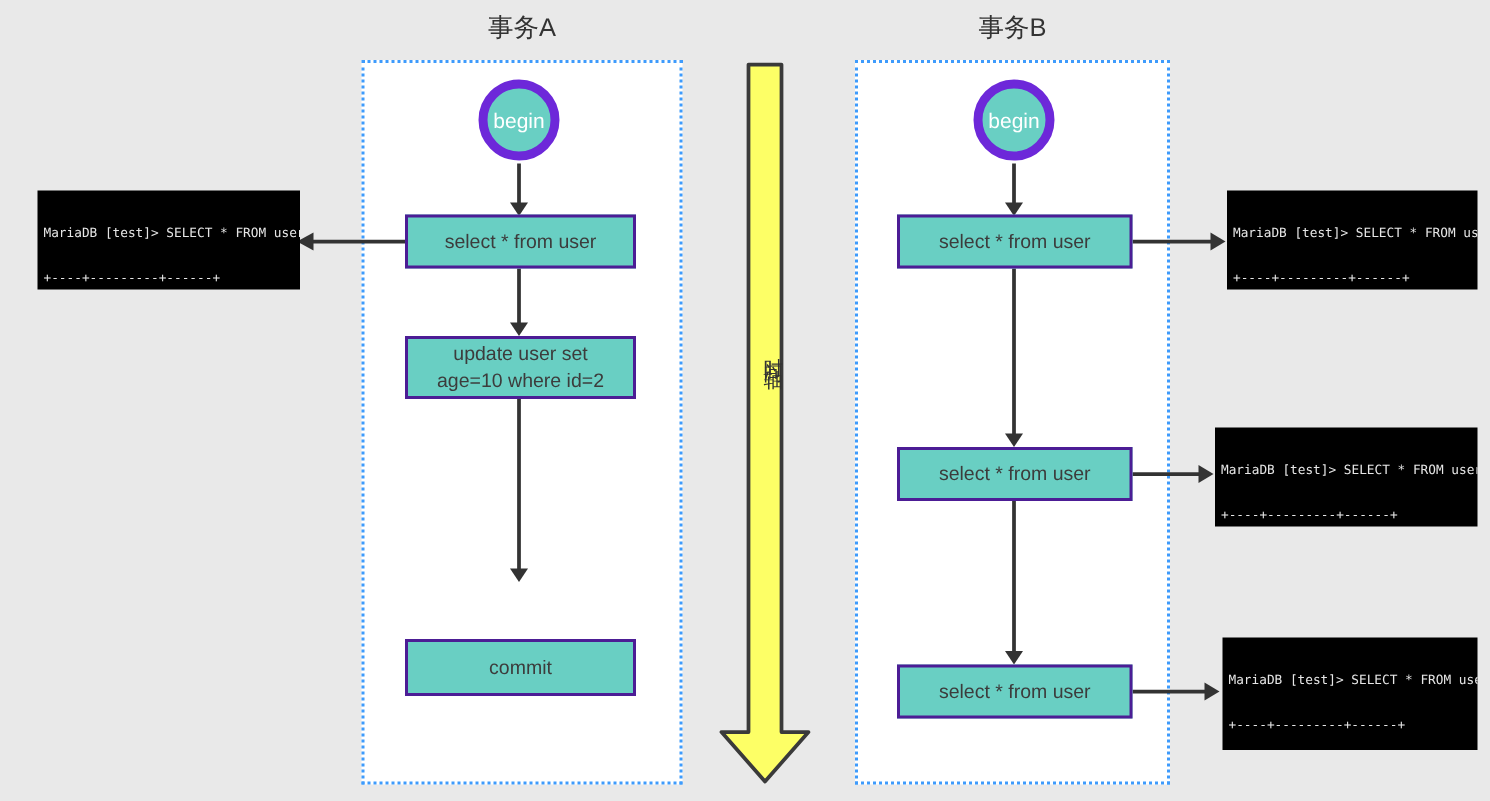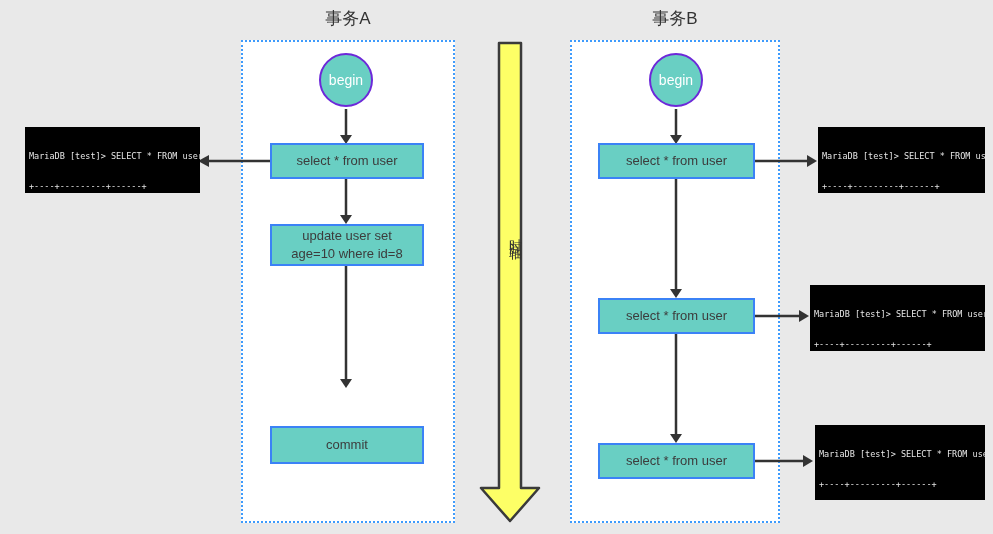--- a/index.html
+++ b/index.html
@@ -37,32 +37,32 @@
     width: 993px; height: 534px;
     pointer-events: none;
   }
 
   .begin-circle {
     position: absolute;
     width: 54px; height: 54px;
     top: 53px;
     border-radius: 50%;
     background: #69cfc3;
-    border: 2px solid #6d28d9;
+    border: 6px solid #6d28d9;
     display: flex; align-items: center; justify-content: center;
     color: #ffffff;
     font-size: 14px;
   }
   .begin-a { left: 319px; }
   .begin-b { left: 649px; }
 
   .flow-box {
     position: absolute;
     background: #69cfc3;
-    border: 2px solid #3b82f6;
+    border: 2px solid #4c1d95;
     display: flex; align-items: center; justify-content: center;
     text-align: center;
     color: #3c3c3c;
     font-size: 13px;
     line-height: 1.35;
   }
   .box-a { left: 270px; width: 154px; }
   .box-b { left: 598px; width: 157px; }
   .a-select { top: 143px; height: 36px; }
   .a-update { top: 224px; height: 42px; padding: 0 16px; }
@@ -145,21 +145,21 @@
     </g>
   </svg>
 
   <div class="col-title title-a">事务A</div>
   <div class="col-title title-b">事务B</div>
 
   <div class="begin-circle begin-a">begin</div>
   <div class="begin-circle begin-b">begin</div>
 
   <div class="flow-box box-a a-select">select * from user</div>
-  <div class="flow-box box-a a-update">update user set age=10 where id=8</div>
+  <div class="flow-box box-a a-update">update user set age=10 where id=2</div>
   <div class="flow-box box-a a-commit">commit</div>
 
   <div class="flow-box box-b b-select1">select * from user</div>
   <div class="flow-box box-b b-select2">select * from user</div>
   <div class="flow-box box-b b-select3">select * from user</div>
 
   <div class="timeline-label">时间轴</div>
 
   <div class="terminal term-left">
     <div>MariaDB [test]&gt; SELECT * FROM user;</div>

